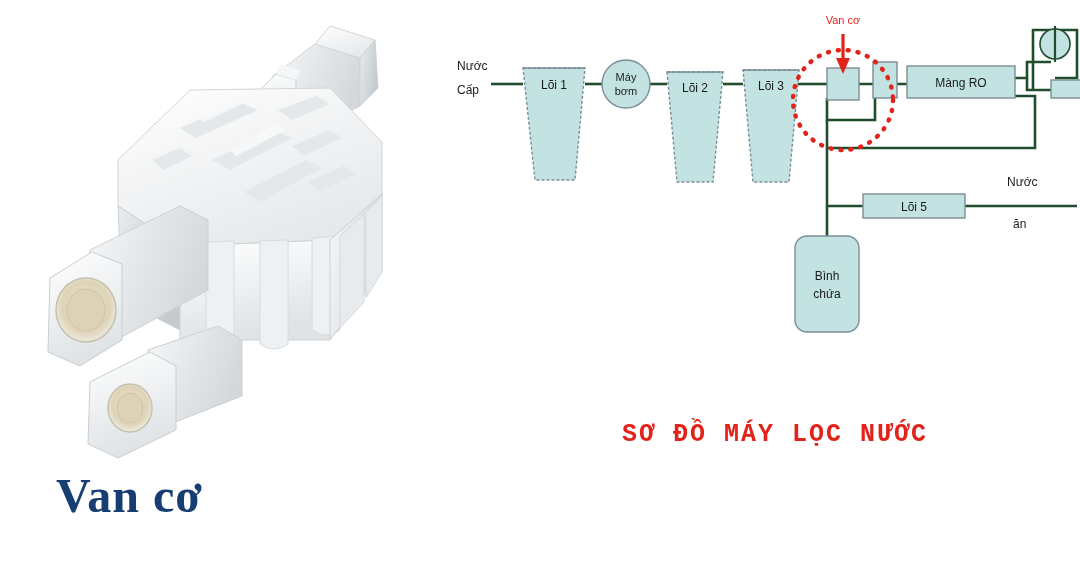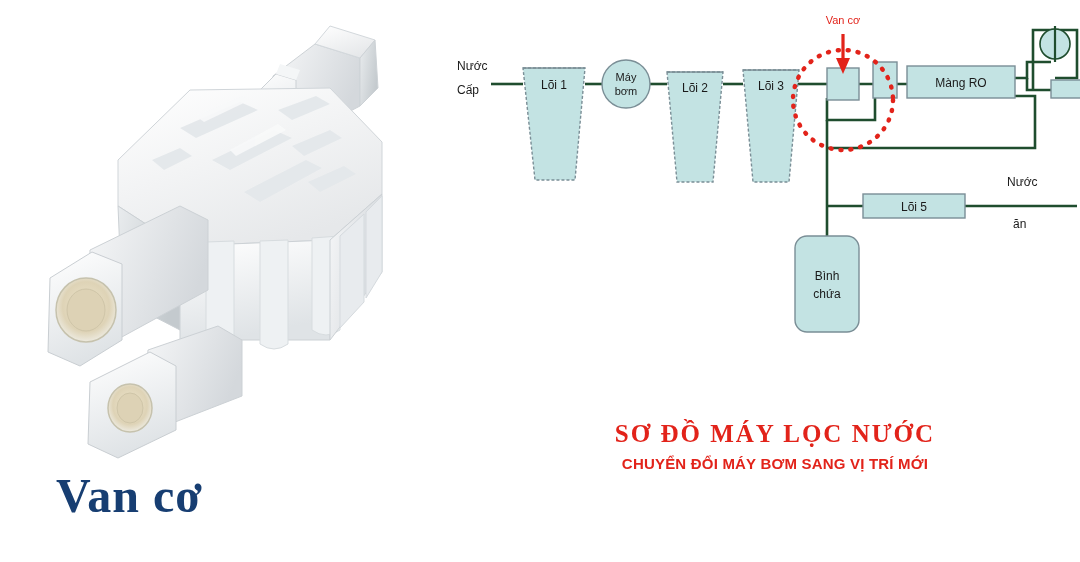--- a/index.html
+++ b/index.html
@@ -39,21 +39,21 @@
     width: 625px; height: 562px;
   }
   #diagram-svg { position: absolute; left: 0; top: 0; }
 
   .diag-title {
     position: absolute;
     left: 95px;
     width: 450px;
     text-align: center;
     color: #e2231a;
-    font-family: Liberation Serif, serif;
+    font-family: Liberation Mono, monospace;
   }
   #title-main {
     top: 420px;
     font-size: 25px;
     font-weight: bold;
     letter-spacing: 2px;
   }
   #title-sub {
     top: 455px;
     font-size: 15px;
@@ -271,14 +271,13 @@
 
       <text class="svg-label lbl-md" x="668" y="62">Nước</text>
       <text class="svg-label lbl-md" x="668" y="98">Thải</text>
 
       <text class="svg-label lbl-md" x="552" y="186">Nước</text>
       <text class="svg-label lbl-md" x="558" y="228">ăn</text>
     </g>
   </svg>
 
   <div class="diag-title" id="title-main">SƠ ĐỒ MÁY LỌC NƯỚC</div>
-  <div class="diag-title" id="title-sub">CHUYỂN ĐỔI MÁY BƠM SANG VỊ TRÍ MỚI</div>
 </div>
 
 </body></html>

